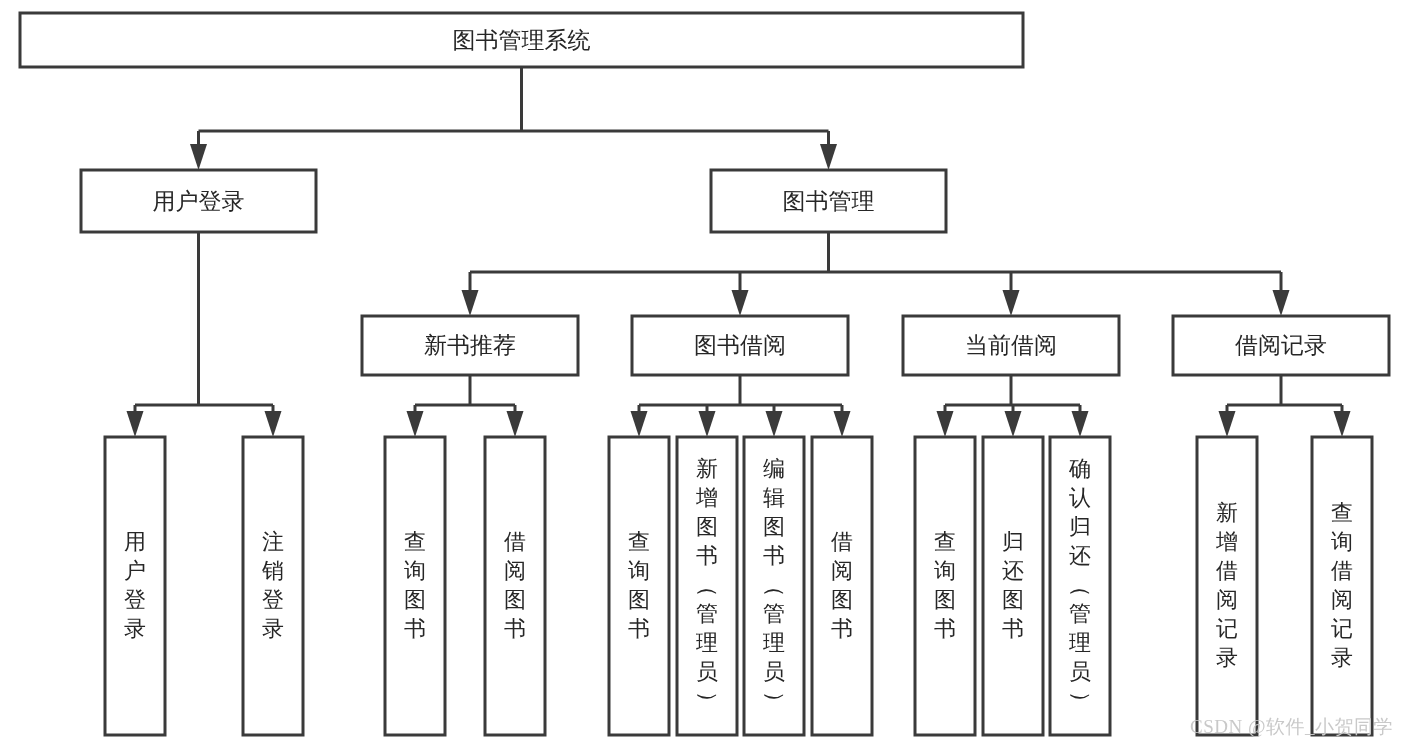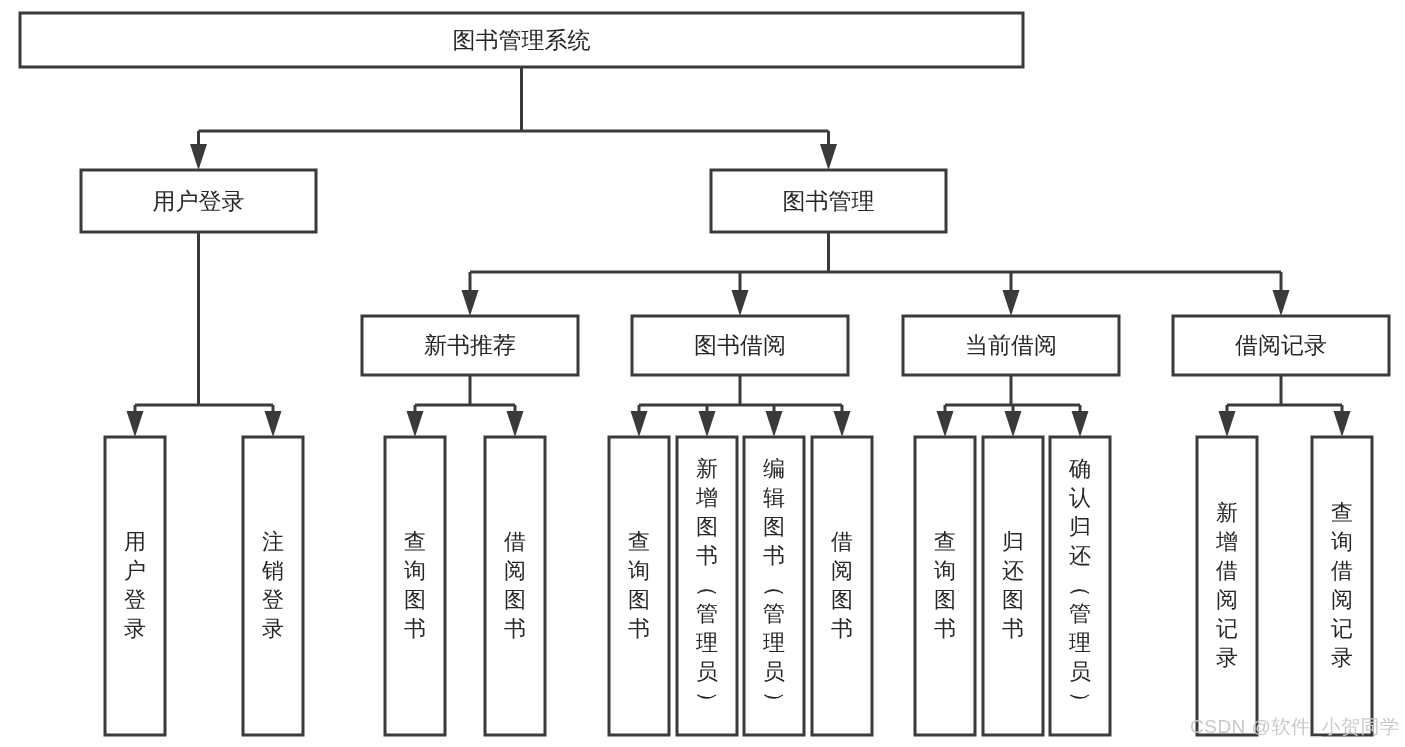--- a/index.html
+++ b/index.html
@@ -20,21 +20,21 @@
     text-anchor:middle;
     dominant-baseline:middle;
   }
   .node-label.vertical{font-size:22px;}
   .watermark{
     position:absolute;
     left:1190px;top:714px;
     color:#c9c9c9;
     font-size:19px;
     letter-spacing:0.5px;
-    font-family:Liberation Sans, sans-serif;
+    font-family:Liberation Serif, serif;
     white-space:nowrap;
     pointer-events:none;
   }
 </style>
 </head>
 <body>
 
 <div id="diagram-root">
   <svg id="tree" viewBox="0 0 1405 747" xmlns="http://www.w3.org/2000/svg">
     <g id="edges-layer">

